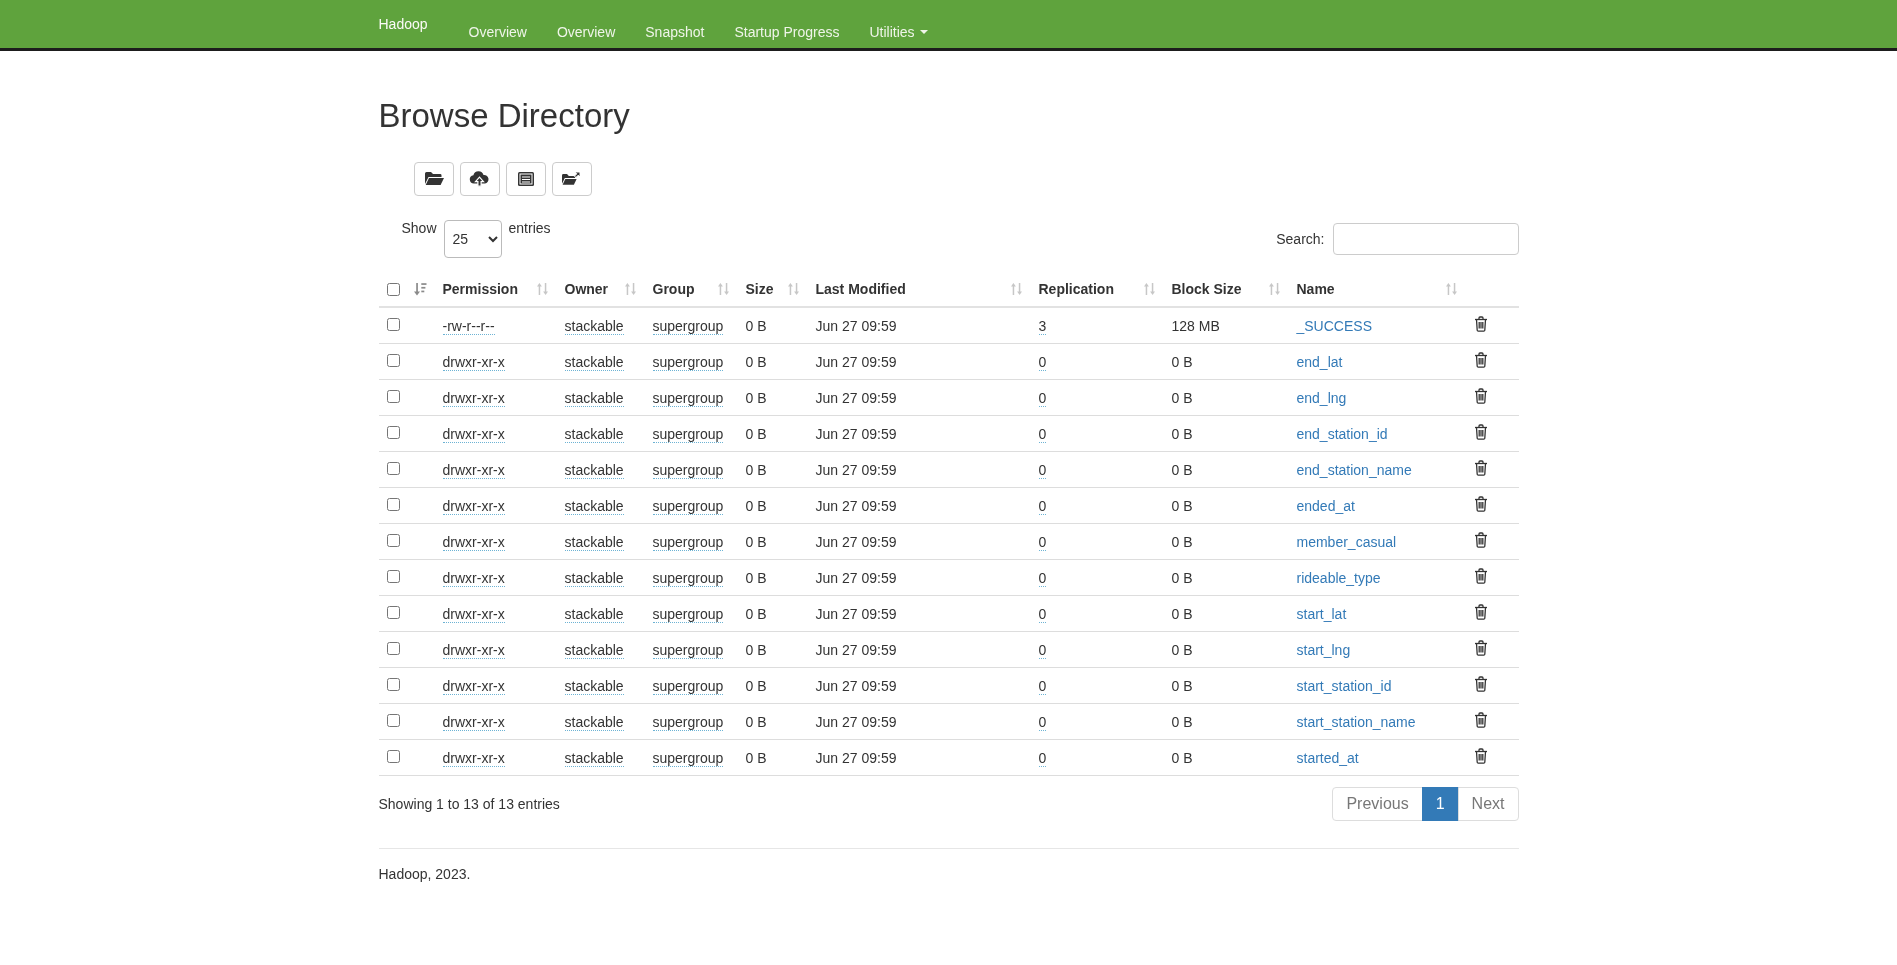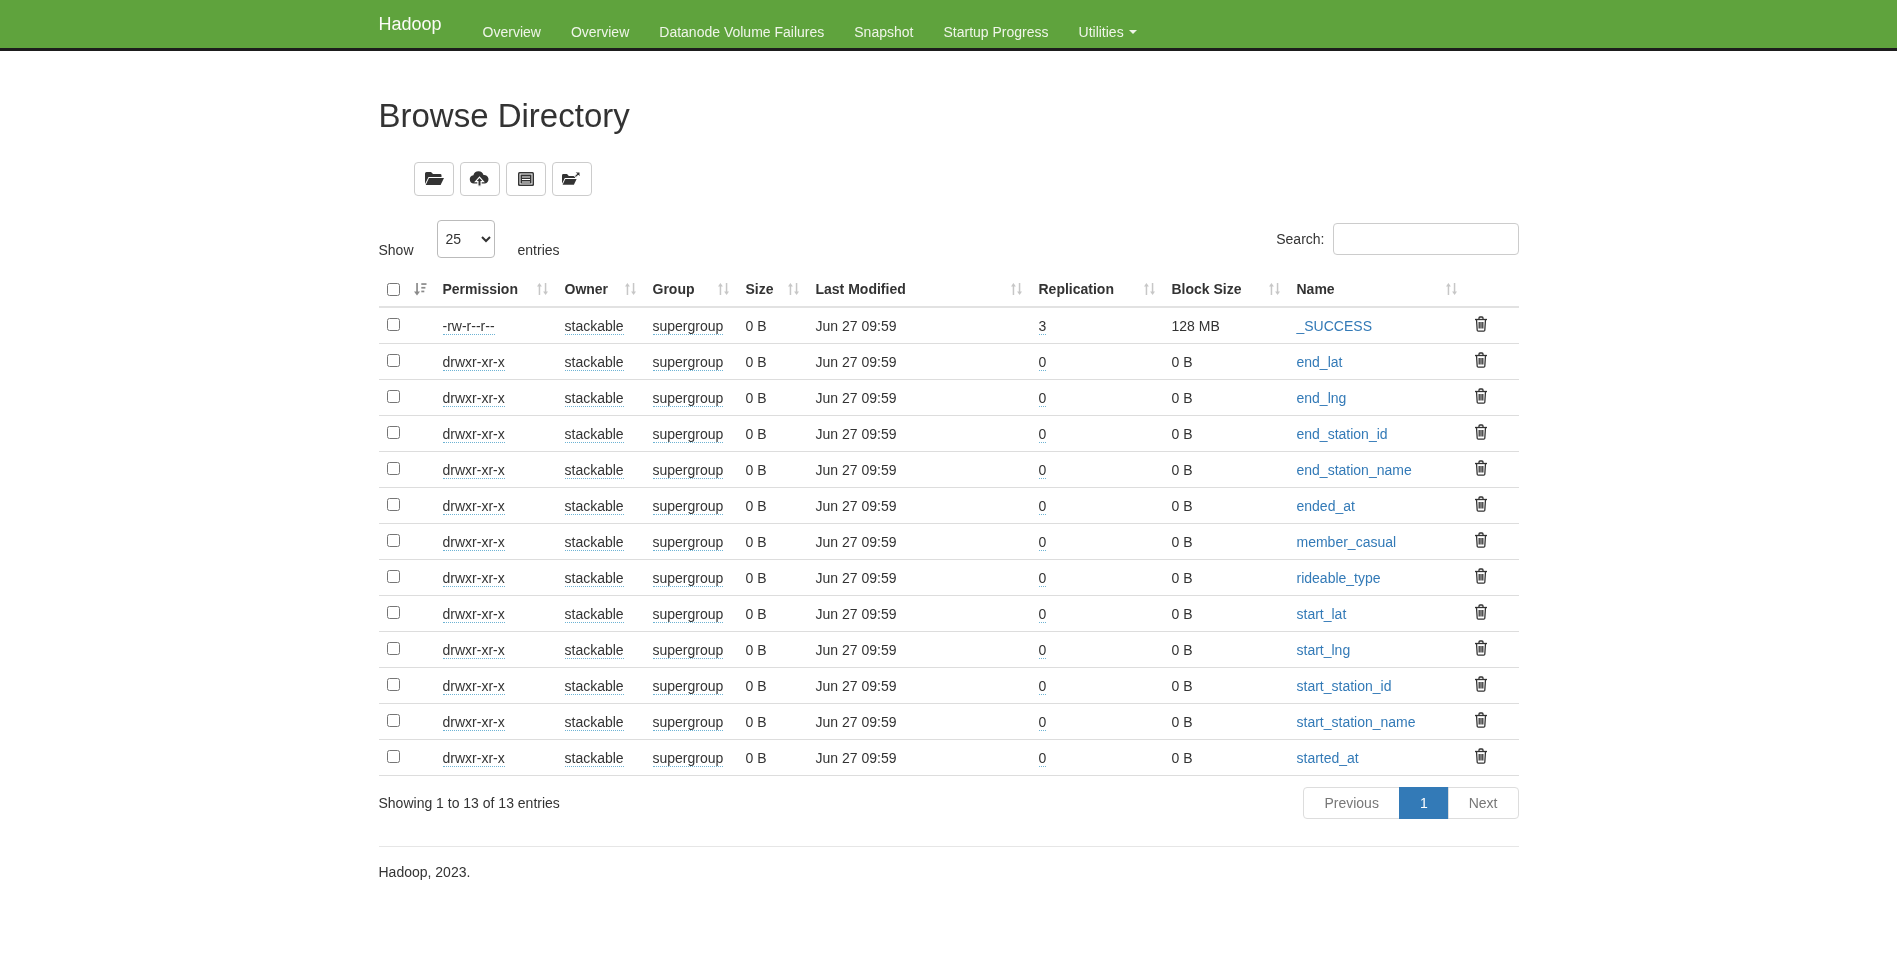--- a/index.html
+++ b/index.html
@@ -8,82 +8,79 @@
     --pg-active:#337ab7;
     --editable:#6db3d4;
   }
   *{box-sizing:border-box;}
   body{margin:0;background:#fff;color:#333;font-family:"Liberation Sans",sans-serif;font-size:14px;min-height:965px;}
   .container{width:1140px;margin:0 auto;}
 
   
   .navbar{background:var(--green);border-bottom:3px solid #1d1d1d;height:51px;}
   .navbar .container{display:flex;align-items:stretch;height:48px;}
-  .brand{color:#fbfbf7;font-size:18px;text-decoration:none;display:flex;align-items:center;padding-right:18px;}
+  .brand{color:#fbfbf7;font-size:14px;text-decoration:none;display:flex;align-items:center;padding-right:18px;}
   .nav-items{list-style:none;margin:8px;padding:0;display:flex;}
   .nav-items a{color:#eff5e9;text-decoration:none;font-size:14px;display:flex;align-items:center;height:48px;padding:0 15px;}
   .caret{display:inline-block;width:0;height:0;margin-left:5px;border-left:4px solid transparent;border-right:4px solid transparent;border-top:4px solid #eff5e9;}
 
   
   h1{font-size:33px;font-weight:500;margin:46px 0 27px;color:#333;}
 
   
   .path-row{display:flex;align-items:flex-start;}
   .input-group{display:flex;width:847px;}
   .path-input{flex:1;height:34px;border:1px solid #ccc;border-radius:4px 0 0 4px;padding:6px 12px;font-size:14px;color:#444;font-family:"Liberation Sans",sans-serif;outline:none;}
   .go-btn{height:34px;border:1px solid #ccc;border-left:none;background:#fff;border-radius:0 4px 4px 0;padding:6px 12px;font-size:14px;color:#333;cursor:pointer;font-family:"Liberation Sans",sans-serif;}
   .action-buttons{margin-left:35px;display:flex;}
   .icon-btn{width:40px;height:34px;margin-left:6px;border:1px solid #ccc;border-radius:4px;background:#fff;cursor:pointer;display:flex;align-items:center;justify-content:center;padding:0;}
   .icon-btn:first-child{margin-left:0;}
 
   
   .controls-row{display:flex;justify-content:space-between;align-items:center;margin-top:24px;}
-  .length-ctl{display:flex;align-items:flex-end;gap:23px;}
+  .length-ctl{display:flex;align-items:flex-start;gap:7px;margin-left:23px;}
   .length-ctl select{height:38px;width:58px;border:1px solid #bbb;border-radius:4px;font-size:14px;color:#333;padding:2px 4px;background:#fff;font-family:"Liberation Sans",sans-serif;}
   .search-ctl{display:flex;align-items:center;gap:8px;}
   .search-ctl input{width:186px;height:32px;border:1px solid #ccc;border-radius:4px;padding:5px 10px;font-size:14px;outline:none;}
 
   
   table{border-collapse:collapse;width:100%;margin-top:14px;border-bottom:1px solid #ddd;}
   th{padding:9px 8px;text-align:left;font-weight:bold;font-size:14px;border-bottom:2px solid #e2e2e2;white-space:nowrap;cursor:pointer;}
   .th-inner{display:flex;align-items:center;justify-content:space-between;gap:8px;}
   td{padding:8px 8px;border-top:1px solid #ddd;font-size:14px;vertical-align:middle;}
   tbody tr:first-child td{border-top:none;}
   .editable{border-bottom:1px dotted var(--editable);cursor:pointer;}
   a.file-link{color:var(--link);text-decoration:none;cursor:pointer;}
   .trash-btn{background:none;border:none;padding:0;cursor:pointer;line-height:0;}
   input[type=checkbox]{width:13px;height:13px;margin:0;cursor:pointer;}
   .chk-cell{display:flex;align-items:center;gap:13px;}
 
   
   .table-footer{display:flex;justify-content:space-between;align-items:center;margin-top:11px;}
   .pagination{display:flex;list-style:none;margin:0;padding:0;}
-  .page-btn{display:block;border:1px solid #ddd;background:#fff;color:#777;padding:7px 20px;font-size:14px;text-decoration:none;margin-left:-1px;cursor:pointer;}
+  .page-btn{display:block;border:1px solid #ddd;background:#fff;color:#777;padding:7px 13px;font-size:16px;text-decoration:none;margin-left:-1px;cursor:pointer;}
   .page-btn.first{border-radius:4px 0 0 4px;margin-left:0;}
   .page-btn.last{border-radius:0 4px 4px 0;}
   .page-btn.active{background:var(--pg-active);border-color:var(--pg-active);color:#fff;}
 
   hr{border:none;border-top:1px solid #e6e6e6;margin:27px 0 0;}
   .site-footer{margin:17px 0 40px;font-size:14px;color:#333;}
 </style>
 </head>
 <body>
 
 <nav class="navbar">
   <div class="container">
     <a class="brand" href="#">Hadoop</a>
     <ul class="nav-items">
         <li>
           <a href="#">Overview</a>
         </li>
         <li>
           <a href="#">Overview</a>
-        </li>
-        <li>
-          <a href="#">Datanode Volume Failures</a>
         </li>
         <li>
           <a href="#">Snapshot</a>
         </li>
         <li>
           <a href="#">Startup Progress</a>
         </li>
         <li>
           <a href="#">Utilities<span class="caret"></span></a>
         </li>

